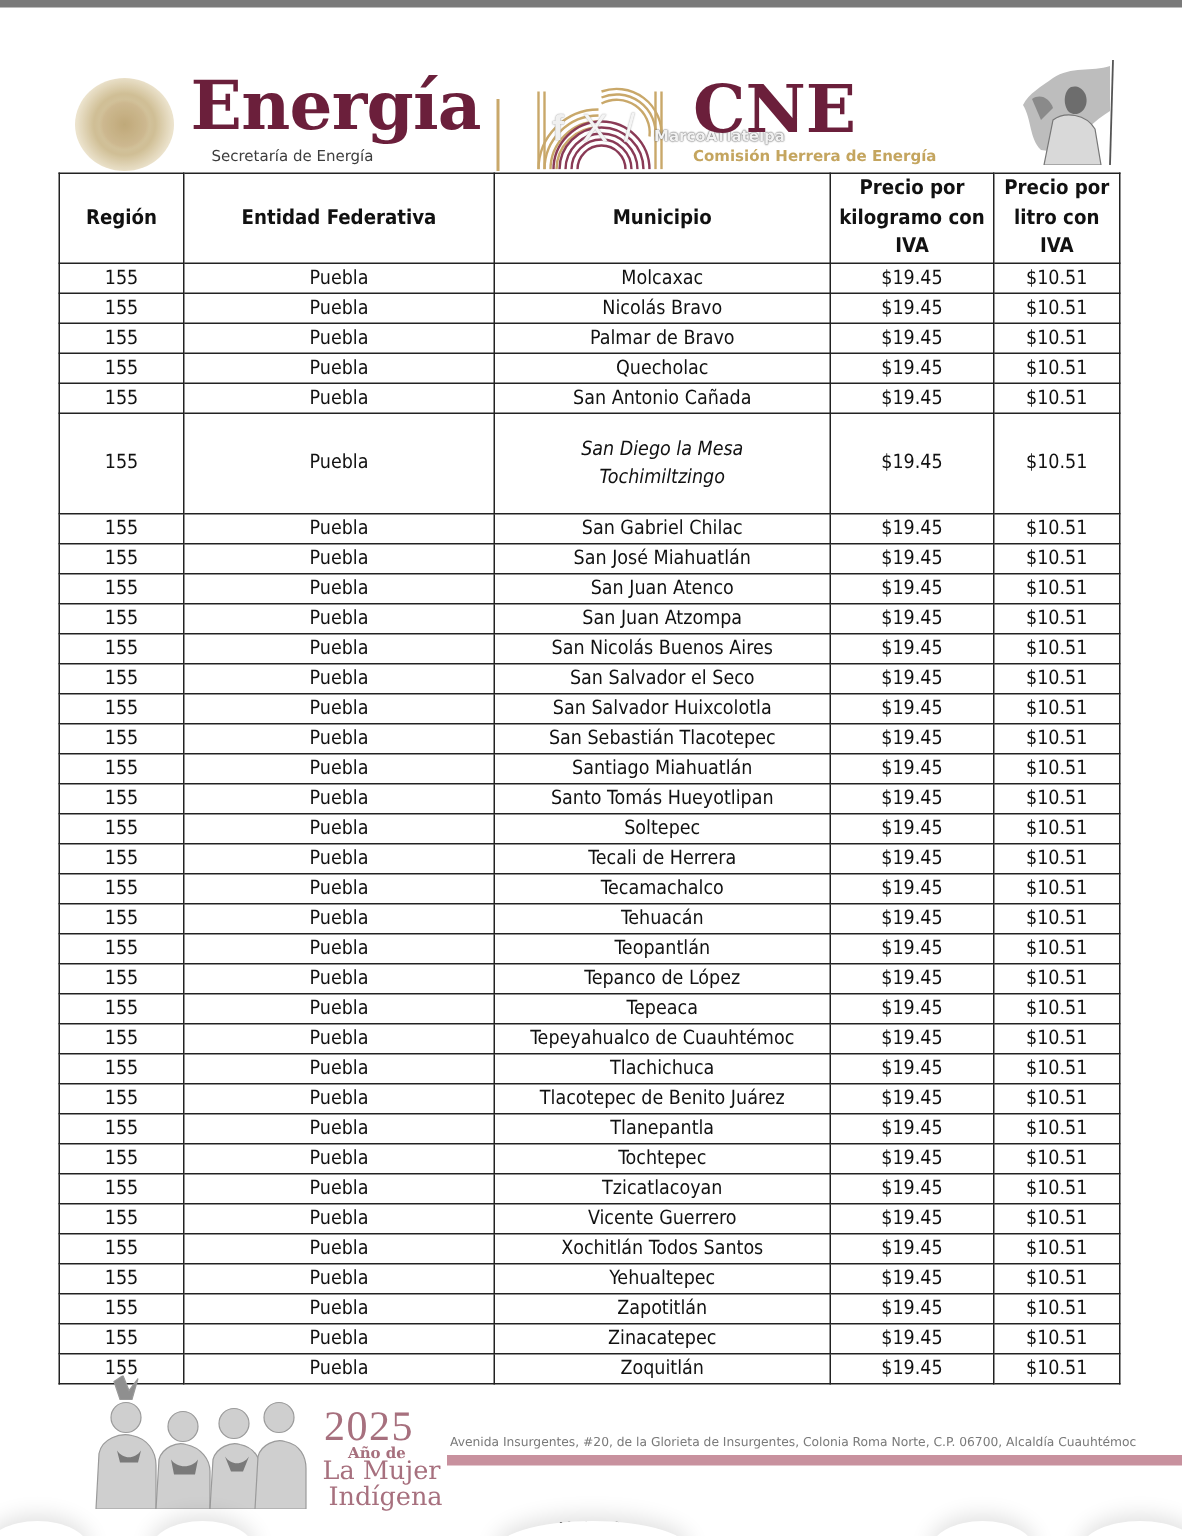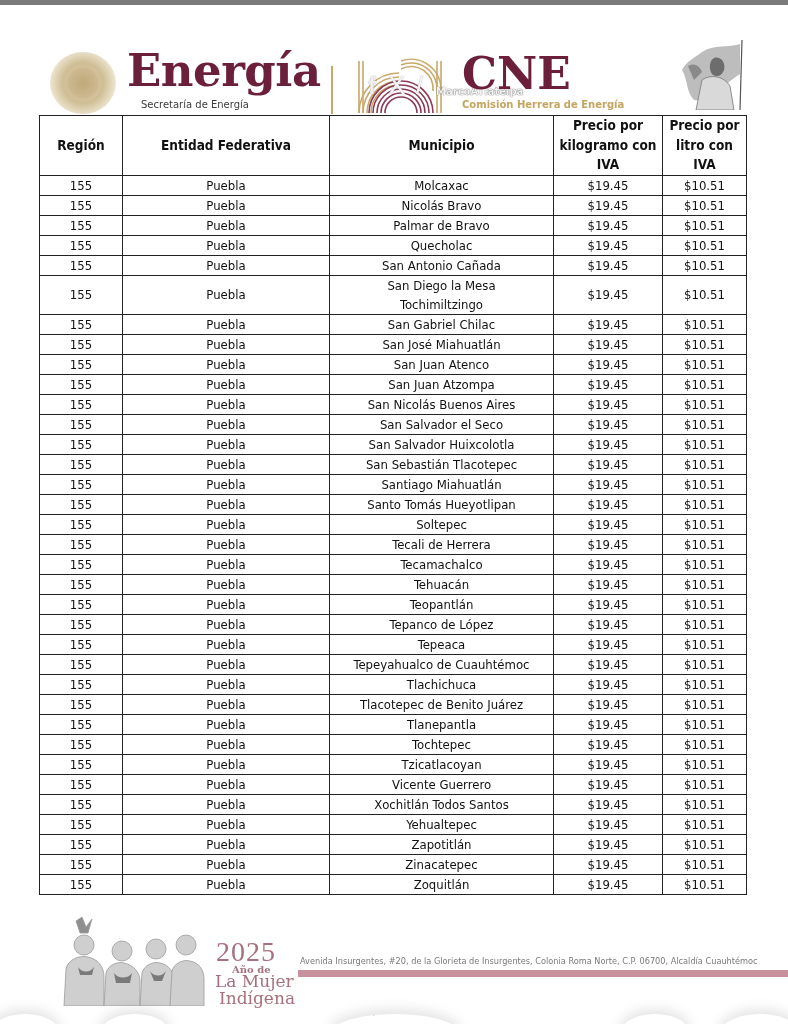--- a/index.html
+++ b/index.html
@@ -240,21 +240,21 @@
       <tr>
         <td>155</td>
         <td>Puebla</td>
         <td>San Antonio Cañada</td>
         <td>$19.45</td>
         <td>$10.51</td>
       </tr>
       <tr class="tall">
         <td>155</td>
         <td>Puebla</td>
-        <td style="padding: 0px 40px;">San Diego la Mesa Tochimiltzingo</td>
+        <td style="padding: 14px 40px; font-style: italic;">San Diego la Mesa Tochimiltzingo</td>
         <td>$19.45</td>
         <td>$10.51</td>
       </tr>
       <tr>
         <td>155</td>
         <td>Puebla</td>
         <td>San Gabriel Chilac</td>
         <td>$19.45</td>
         <td>$10.51</td>
       </tr>

